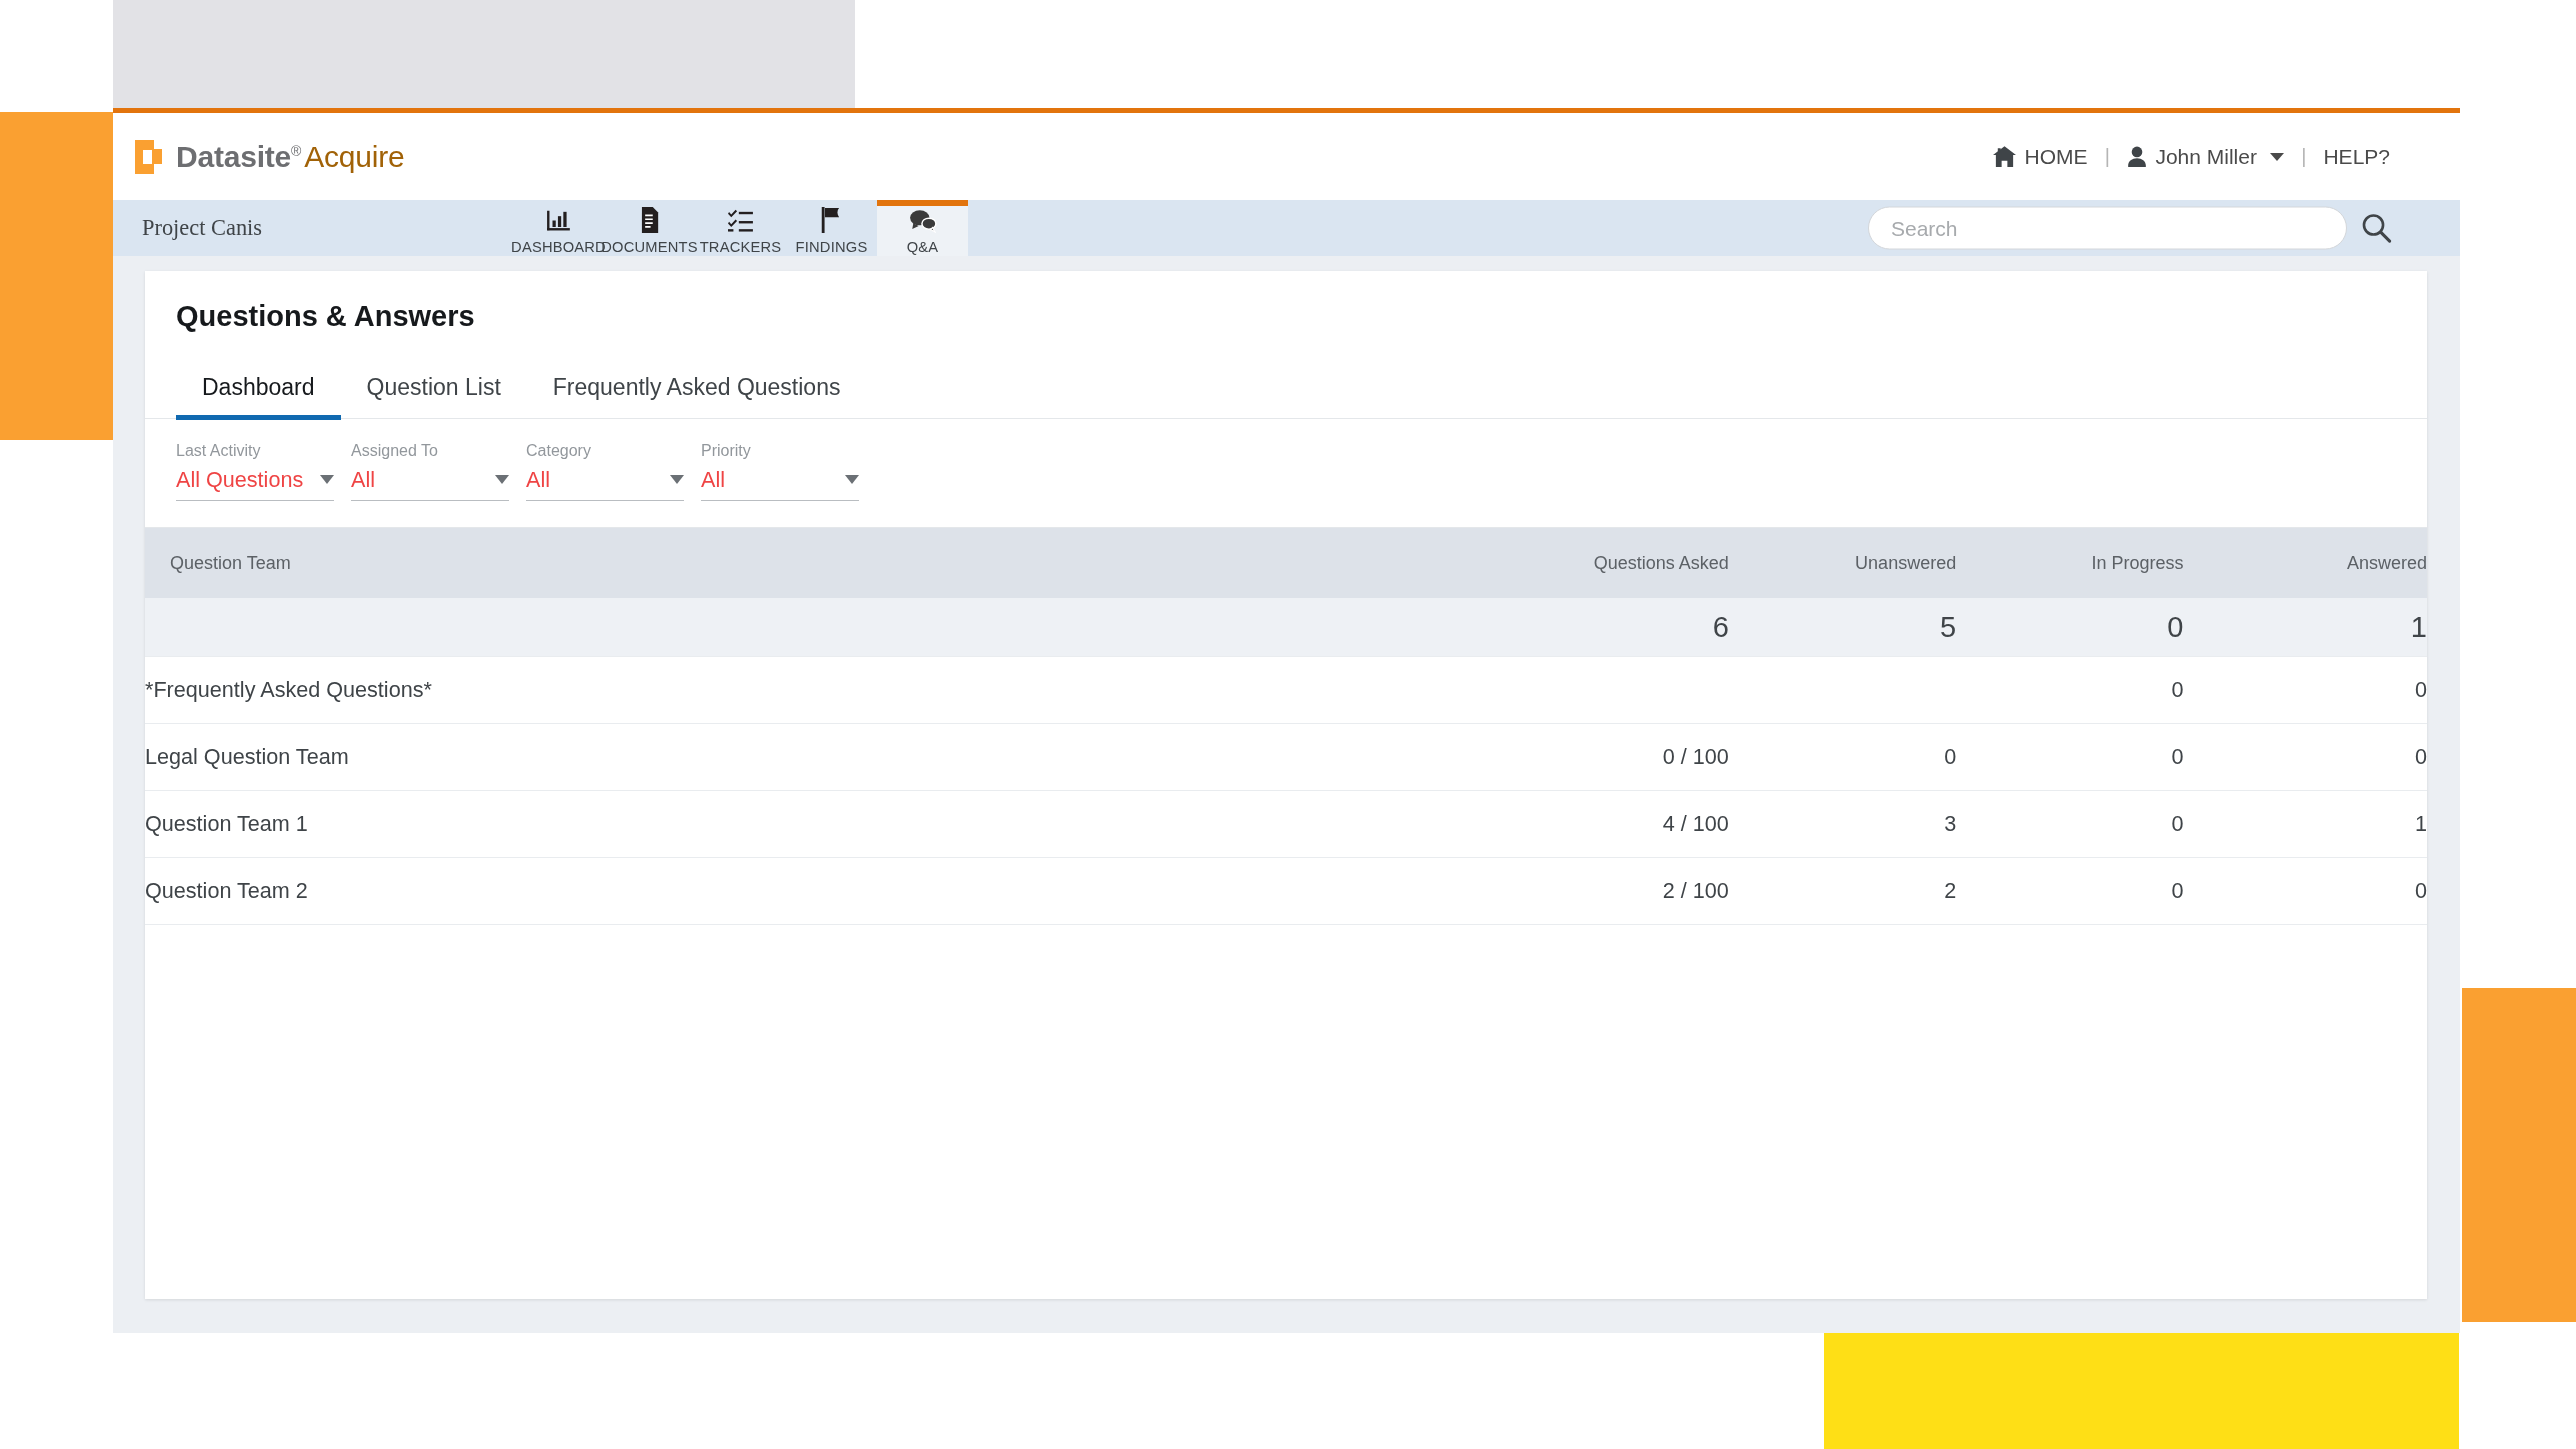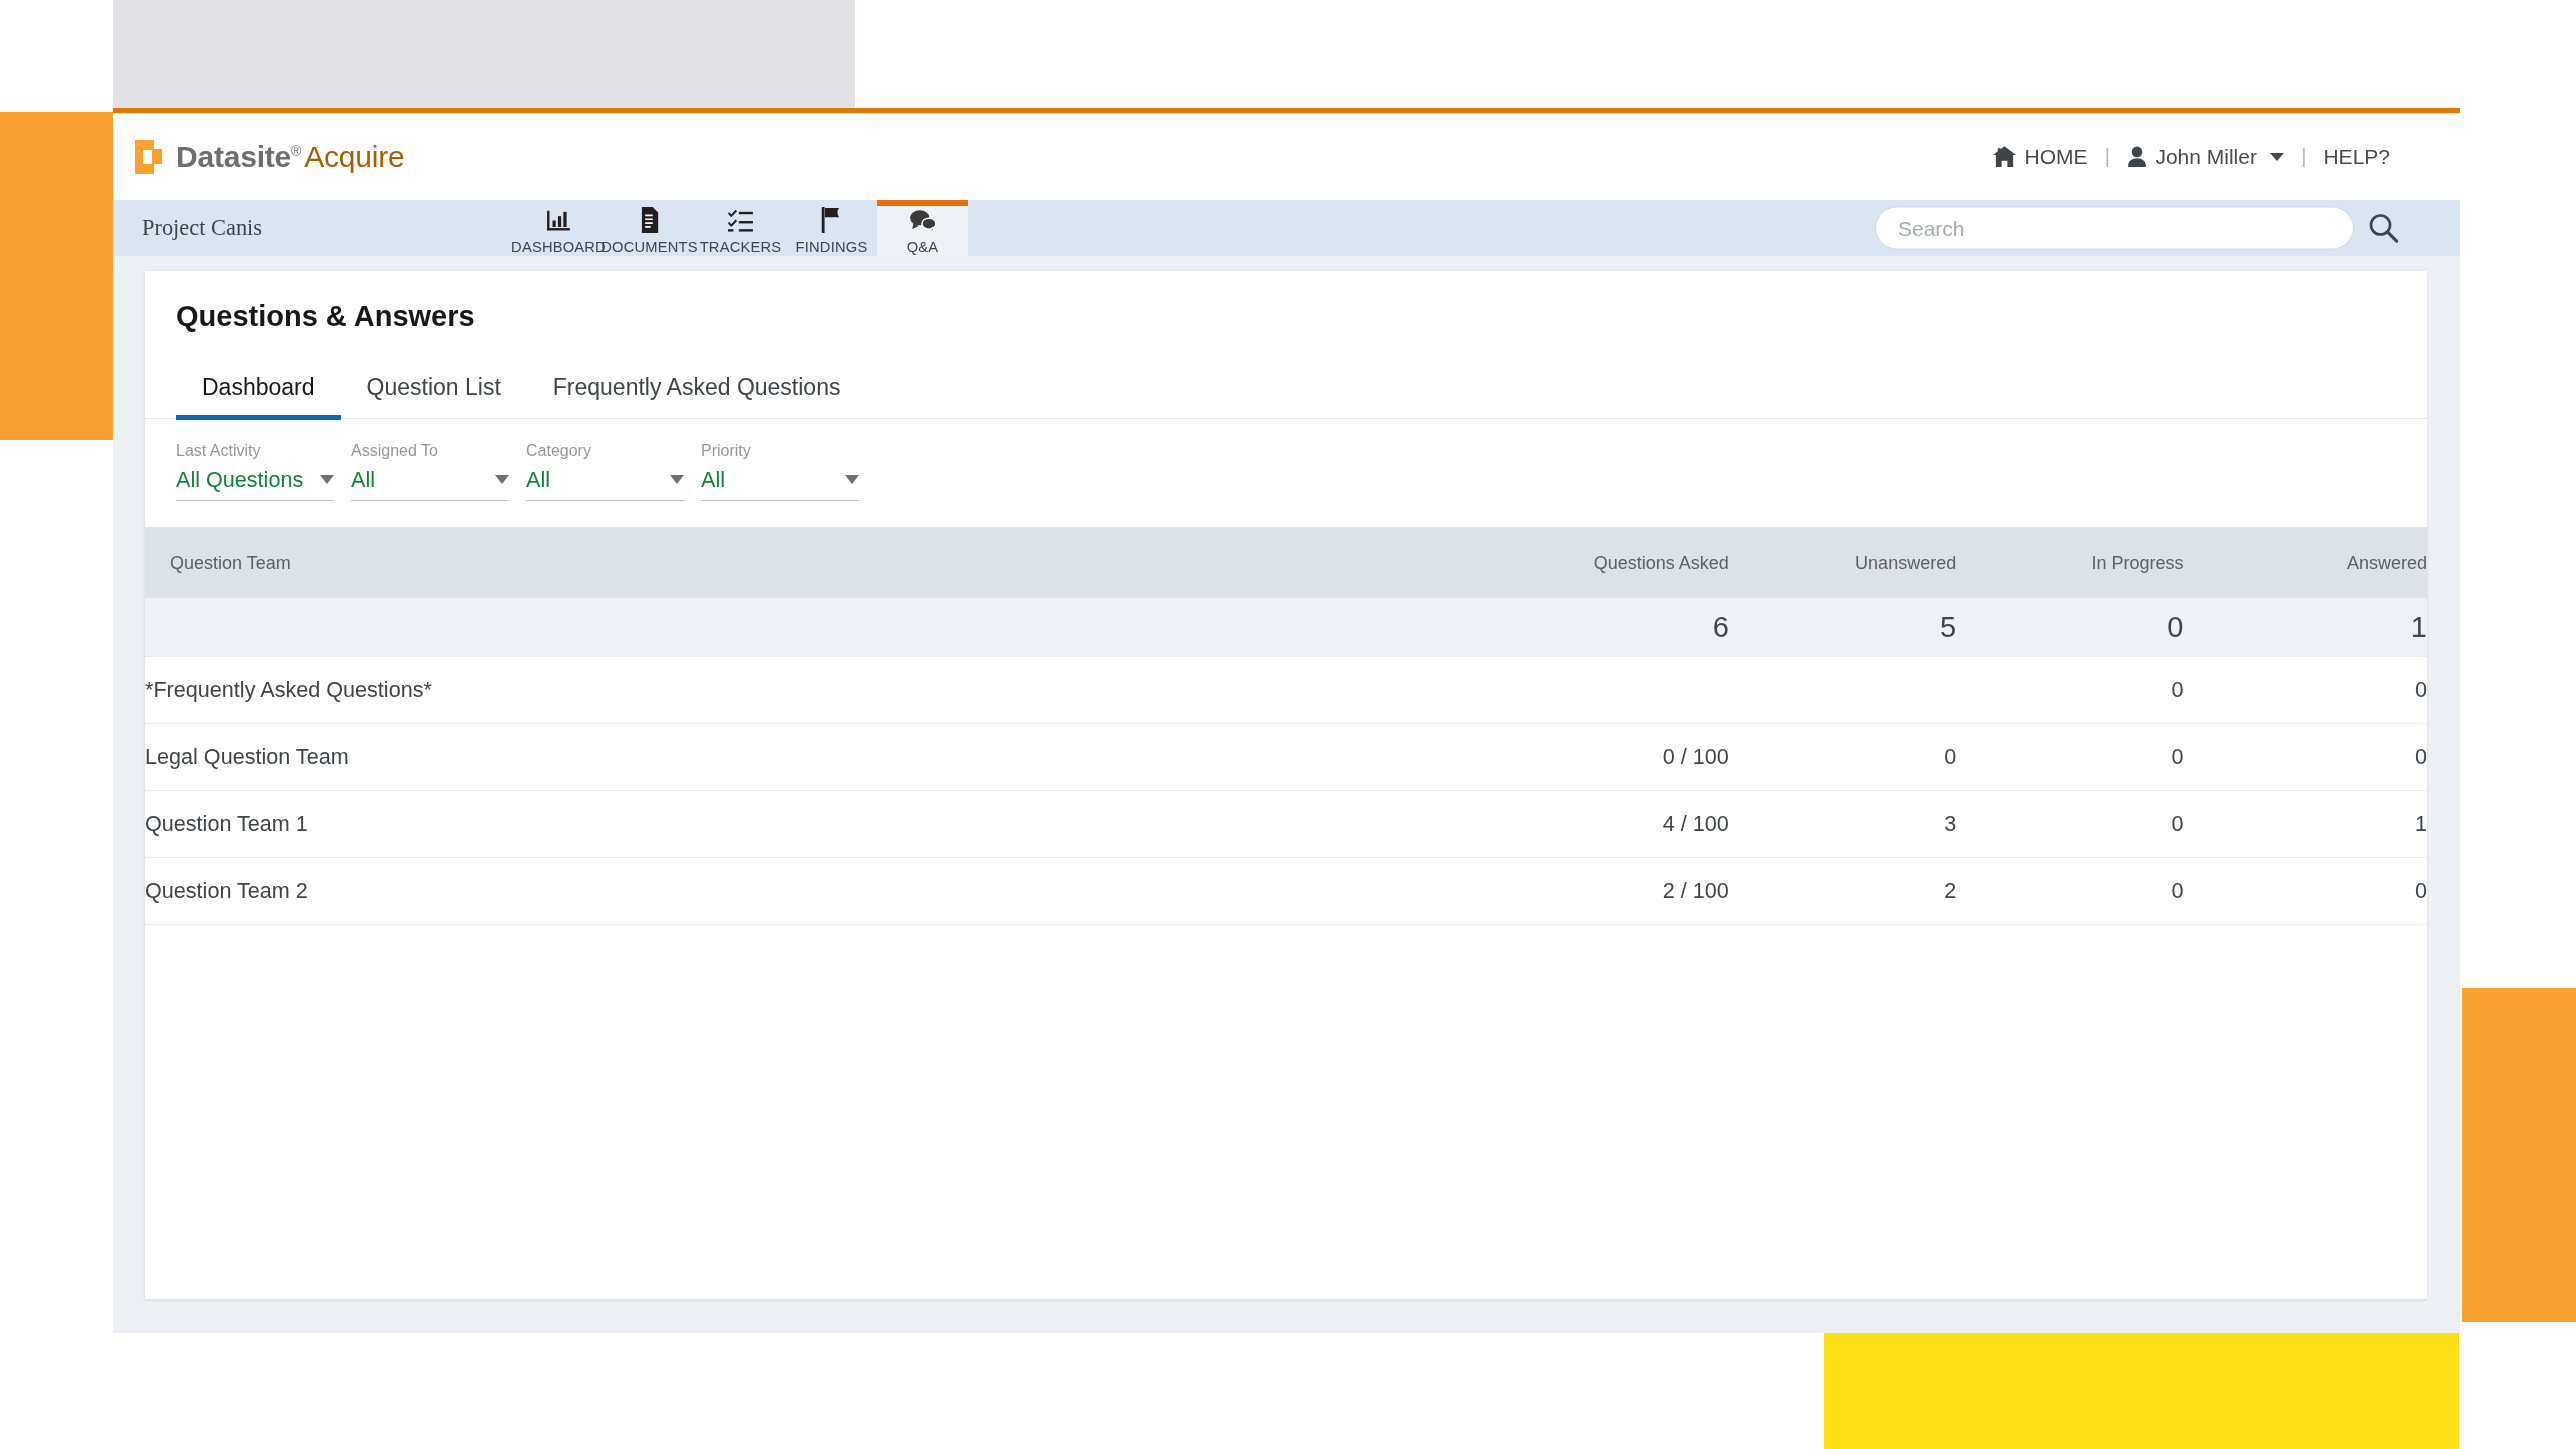--- a/index.html
+++ b/index.html
@@ -169,21 +169,21 @@
     color: #231f20;
   }
   .nav-label {
     font-size: 14.7px;
     color: #3f4448;
     letter-spacing: 0.2px;
     white-space: nowrap;
   }
   .search-wrap {
     position: absolute;
-    right: 61px;
+    right: 68px;
     top: 50%;
     transform: translateY(-50%);
     display: flex;
     align-items: center;
   }
   .search-box {
     width: 479px;
     height: 43px;
     background: #ffffff;
     border: 0.8px solid #d3d6da;
@@ -304,21 +304,21 @@
   .filter-control {
     display: flex;
     align-items: center;
     justify-content: space-between;
     border-bottom: 0.8px solid #b9bdc1;
     padding-bottom: 7.7px;
     cursor: pointer;
   }
   .filter-value {
     font-size: 21.6px;
-    color: #15803d;
+    color: #ef4444;
     white-space: nowrap;
   }
   .filter-caret {
     width: 0; height: 0;
     border-left: 7.7px solid transparent;
     border-right: 7.7px solid transparent;
     border-top: 9.3px solid #6b7075;
   }
 
   

